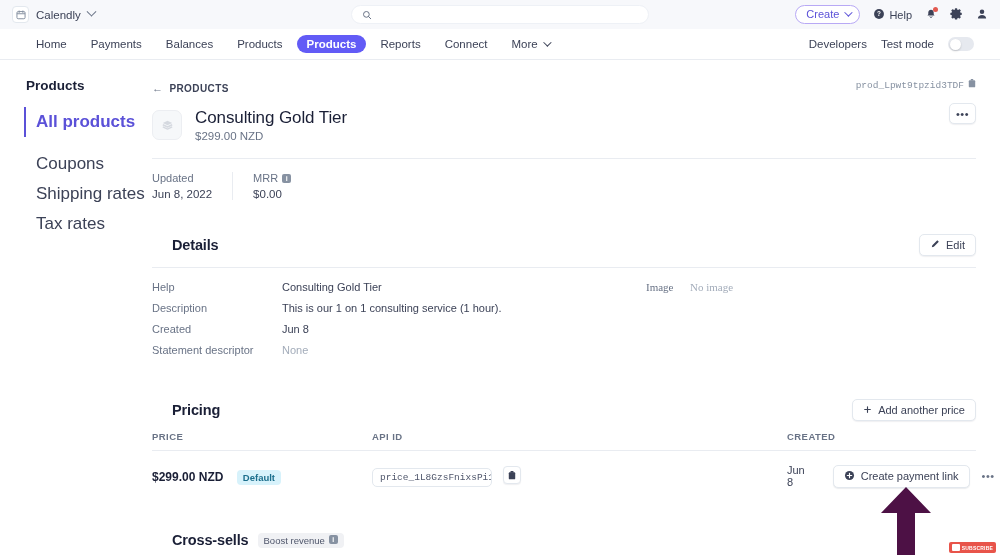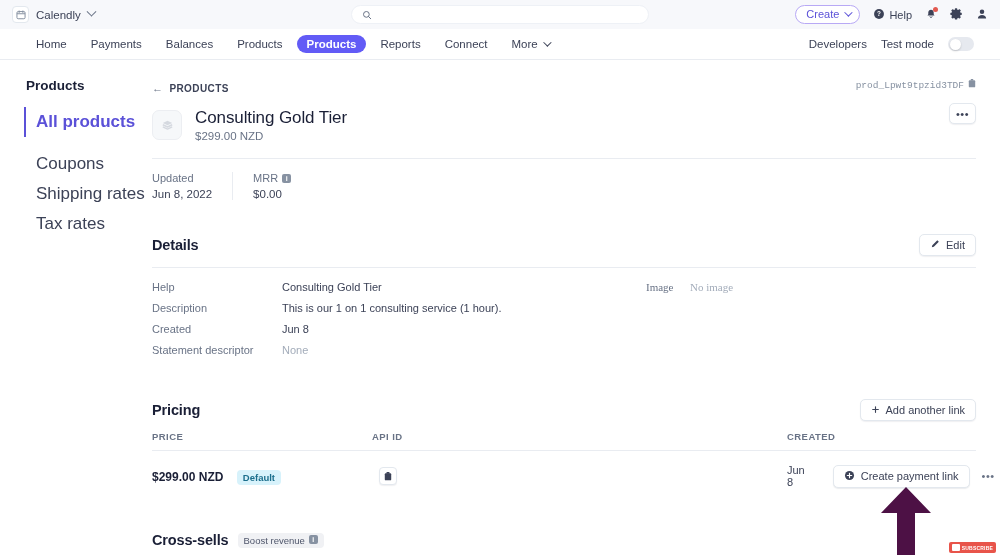--- a/index.html
+++ b/index.html
@@ -156,21 +156,21 @@
   .stat-lbl { font-size: 11px; color: #697386; display: flex; align-items: center; gap: 4px; }
   .stat-val { font-size: 11.5px; color: #3c4257; margin-top: 4px; }
   .infoi {
     width: 9px; height: 9px; border-radius: 2px; background: #8792a2;
     color: #fff; font-size: 7px; line-height: 9px; text-align: center;
     font-weight: 700; cursor: pointer;
   }
 
   
   .section { margin-top: 34px; }
-  .sec-head { display: flex; align-items: center; }
+  .sec-head { display: flex; align-items: center; margin-left: 20px; }
   .sec-title { font-size: 14.5px; font-weight: 700; color: #1a1f36; letter-spacing: -.15px; }
   .pill {
     margin-left: 9px; background: #f0f1f4; color: #4f566b;
     font-size: 9.5px; padding: 2px 6px; border-radius: 4px;
     display: inline-flex; align-items: flex-start; gap: 4px;
   }
   .btn {
     margin-left: auto;
     background: #fff; border: 1px solid #e3e8ee; border-radius: 5px;
     box-shadow: 0 1px 1px rgba(60,66,87,.08);
@@ -451,36 +451,37 @@
     
     <div class="section">
       <div class="sec-head">
         <span class="sec-title">Pricing</span>
         <button class="btn">
           <span>
             <svg width="9" height="9" viewBox="0 0 16 16" stroke="#3c4257" stroke-width="2" stroke-linecap="round">
               <path d="M8 3v10M3 8h10"></path>
             </svg>
           </span>
-          <span>Add another link</span>
+          <span>Add another price</span>
         </button>
       </div>
 
       <div class="thead">
         <div class="c-price">PRICE</div>
         <div class="c-api">API ID</div>
         <div class="c-created">CREATED</div>
       </div>
 
       <div class="trow">
         <div class="c-price">
           <span class="price-main">$299.00 NZD</span>
           <span class="badge-default">Default</span>
         </div>
         <div class="c-api">
+          <span class="api-chip">price_1L8GzsFnixsPi1</span>
           <span class="copy-btn">
             <svg width="8" height="9" viewBox="0 0 12 14" fill="#3c4257">
               <rect x="1" y="2" width="10" height="11" rx="1.5"></rect>
               <rect x="3.6" y="0" width="4.8" height="2.6" rx="0.8"></rect>
             </svg>
           </span>
         </div>
         <div class="c-created created-cell">
           <span>Jun 8</span>
           <button class="cpl-btn">

